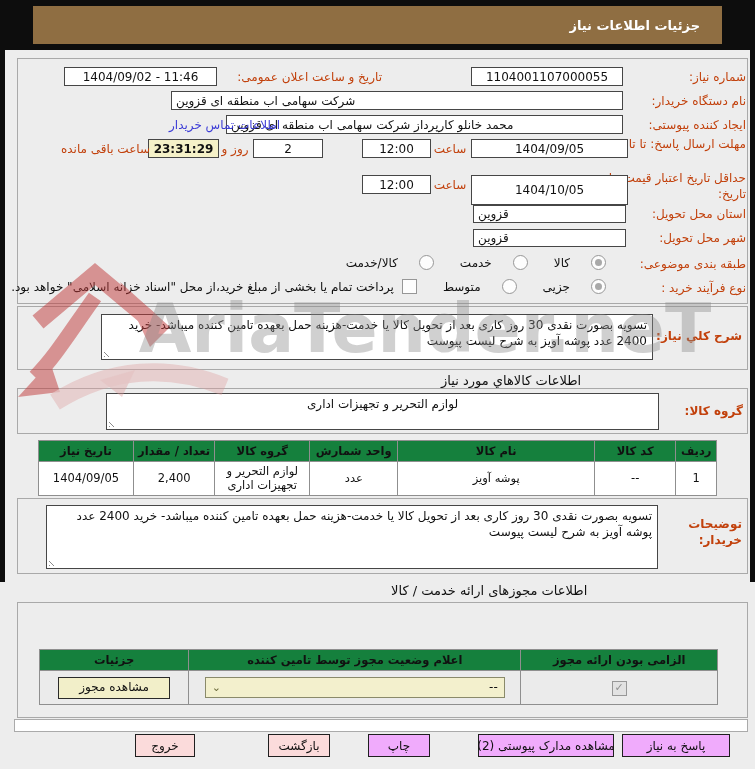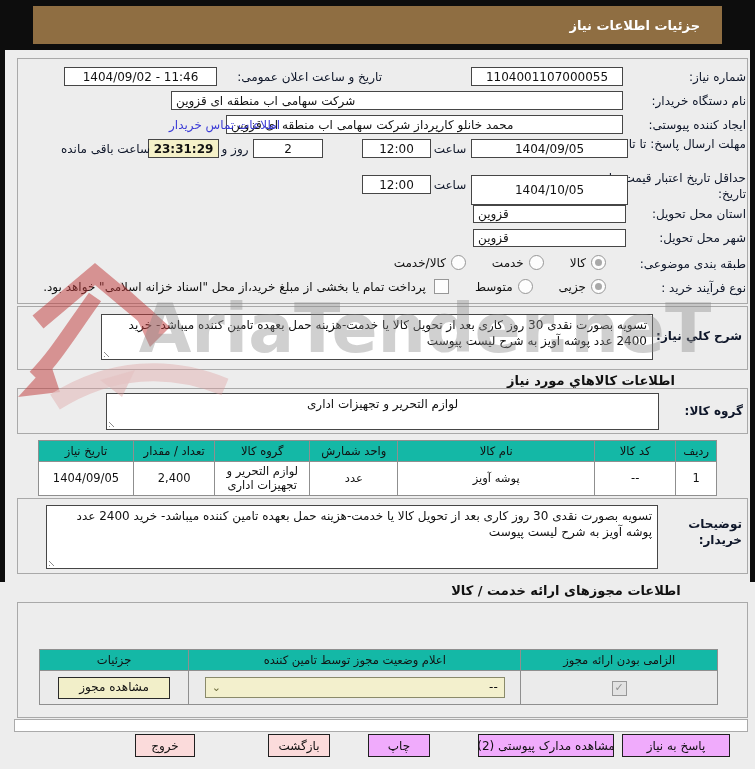--- a/index.html
+++ b/index.html
@@ -17,47 +17,47 @@
     left:33px;top:6px;width:689px;height:38px;background:#8f6e42;
     color:#fff;font-weight:bold;font-size:13px;
     display:flex;align-items:center;padding-right:22px;
   }
   .gbox{border:1px solid #a9a9a9}
   .box1{left:17px;top:58px;width:731px;height:246px}
   .box2{left:17px;top:306px;width:731px;height:64px}
   .box3a{left:17px;top:388px;width:731px;height:46px}
   .box3b{left:17px;top:498px;width:731px;height:76px}
   .box4{left:17px;top:602px;width:731px;height:116px}
-  .lbl{font-size:12px;text-align:right;line-height:1.3;color:#0f172a}
+  .lbl{font-size:12px;text-align:right;line-height:1.3;color:#c2410c}
   .blbl{font-weight:bold}
   .inp{
     background:#fff;border:1px solid #464646;font-size:12px;
     display:flex;align-items:center;justify-content:center;overflow:hidden;white-space:nowrap;
   }
   .inp.r{justify-content:flex-end;padding:0 4px}
   .inp.count{background:#f5f1c8;font-weight:bold}
   .link{color:#3b3bd6;font-size:12px;text-align:left;cursor:pointer}
   .optrow{display:flex;align-items:center}
-  .opt{display:flex;align-items:center;gap:5px;font-size:12px;white-space:nowrap}
+  .opt{display:flex;align-items:center;gap:21px;font-size:12px;white-space:nowrap}
   .radio{width:13px;height:13px;border-radius:50%;border:1px solid #979797;background:#fdfdfd;position:relative;flex:0 0 auto}
   .radio.sel::after{content:"";position:absolute;inset:3px;border-radius:50%;background:#a9a9a9}
   .cb{width:13px;height:13px;border:1px solid #979797;background:#fdfdfd;flex:0 0 auto;font-size:11px;line-height:12px;text-align:center;color:transparent}
   .cb.checked{background:#e2e2e2;color:#8f8f8f}
   .ta{
     background:#fff;border:1px solid #464646;font-size:12px;line-height:1.35;
     padding:2px 5px;text-align:right;overflow:hidden;
   }
   .ta::after{ 
     content:"";position:absolute;left:2px;bottom:2px;width:8px;height:8px;
     background:repeating-linear-gradient(45deg,#8a8a8a 0 1px,transparent 1px 3px);
     clip-path:polygon(0 0,0 100%,100% 100%);
   }
-  .sechead{font-size:13px;font-weight:bold;text-align:center}
+  .sechead{font-size:13px;font-weight:normal;text-align:left}
   table{border-collapse:collapse;table-layout:fixed;font-family:inherit}
-  th{background:#14b8a6;border:1px solid #8f8f8f;font-weight:normal;font-size:11.5px;padding:3px 2px}
+  th{background:#15803d;border:1px solid #8f8f8f;font-weight:bold;font-size:11.5px;padding:3px 2px}
   td{background:#fff;border:1px solid #8f8f8f;font-size:11.5px;text-align:center;padding:2px;line-height:1.25}
   .lic td{background:#ebebeb}
   .selbox{
     background:#f3f0cd;border:1px solid #8a8a6a;height:21px;width:300px;margin:0 auto;
     display:flex;align-items:center;justify-content:space-between;padding:0 6px;font-size:12px;cursor:pointer;box-sizing:border-box;
   }
   .selbox .arrow{color:#6a6a3a;font-size:11px;line-height:1}
   .minibtn{
     background:#f2efc9;border:1px solid #2a2a2a;height:22px;width:112px;margin:0 auto;
     display:flex;align-items:center;justify-content:center;font-size:12px;cursor:pointer;box-sizing:border-box;

